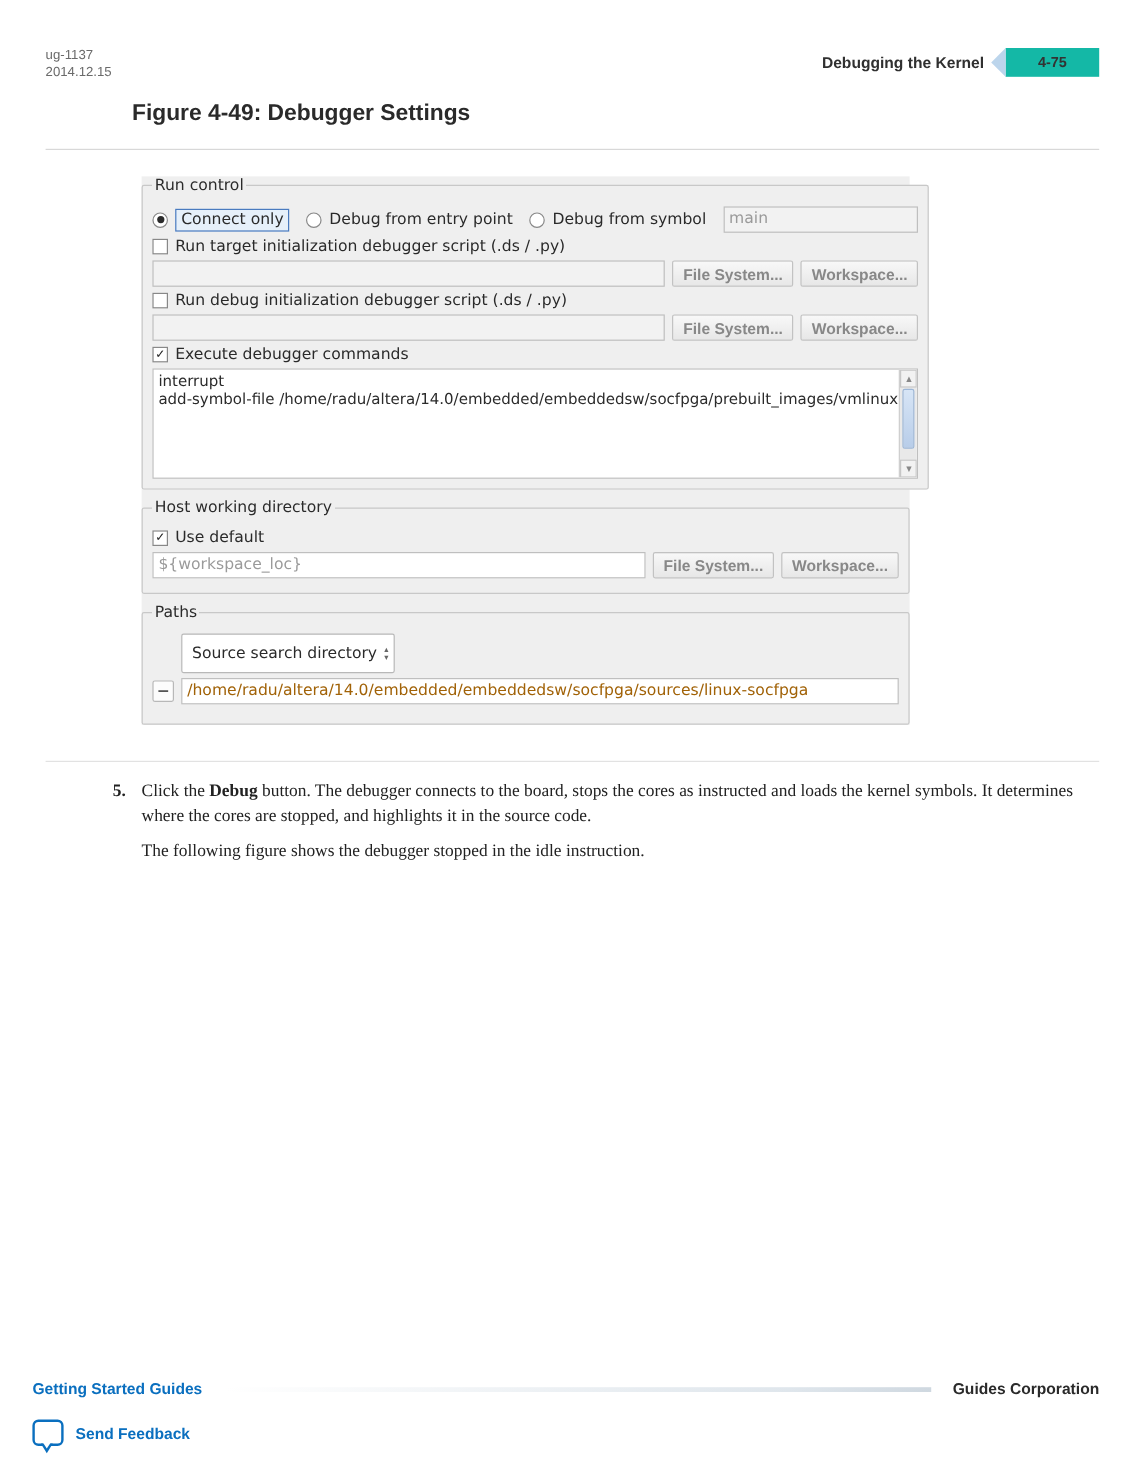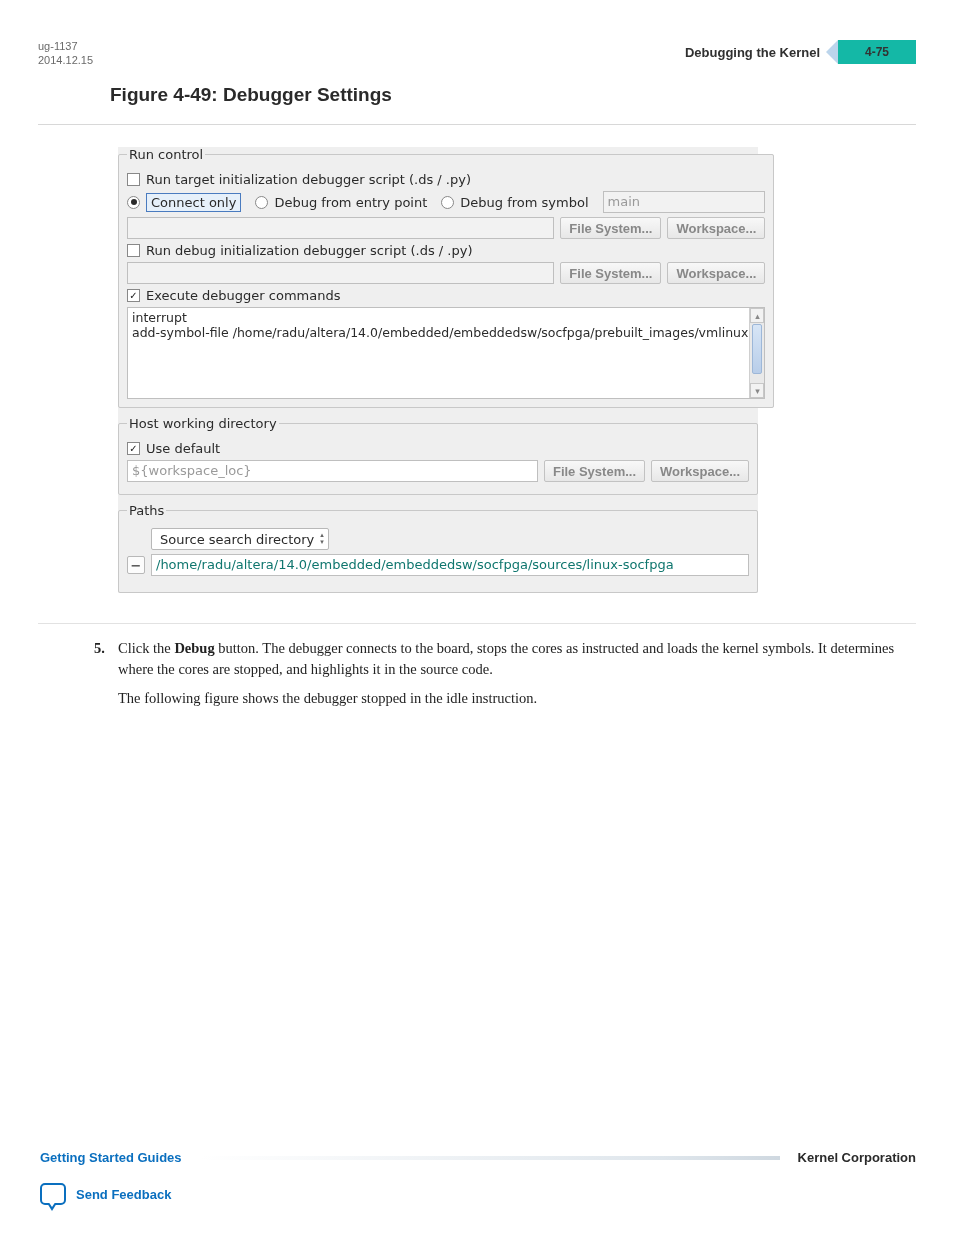--- a/index.html
+++ b/index.html
@@ -195,21 +195,21 @@
   .scroll-thumb {
     position: absolute;
     left:2px; right:2px;
     top: 16px; height: 50px;
     background: linear-gradient(#d7e5f6,#b8cde9);
     border: 1px solid #9db7d8;
     border-radius: 2px;
   }
   .combo {
     display:inline-flex;align-items:center;
-    border:1px solid #b8b8b8;background:#fff;height:22px;
+    border:1px solid #b8b8b8;background:#fff;height:33px;
     padding:0 4px 0 8px;font-size:13px;gap:6px;border-radius:2px;
   }
   .combo .spin {
     display:flex;flex-direction:column;font-size:7px;line-height:7px;color:#666;
   }
   .icon-minus {
     width:18px;height:18px;border:1px solid #b8b8b8;background:#fcfcfc;
     display:flex;align-items:center;justify-content:center;border-radius:2px;
     font-weight:bold;color:#555;
   }
@@ -223,21 +223,21 @@
   }
   .step-num {
     float: left;
     width: 22px;
     margin-left: -24px;
     font-weight: 700;
   }
   .step-text p { margin: 0 0 8px 0; }
   .footer {
     position: absolute;
-    left: 40px; right: 38px;
+    left: 27px; right: 38px;
     bottom: 30px;
   }
   .footer-line {
     display:flex;justify-content:space-between;align-items:center;
     font-family: "Segoe UI", Arial, sans-serif;
     font-size: 13px;font-weight:700;
   }
   .footer-link-left { color:#0a6fbf; }
   .footer-right { color:#2a2a2a; }
   .feedback {
@@ -283,40 +283,40 @@
   <div class="figure-title">Figure 4-49: Debugger Settings</div>
 
   <hr class="rule">
 
   <div class="screenshot">
 
     <fieldset class="panel">
       <legend>Run control</legend>
 
       <div class="row">
+        <span class="radio">
+          <span class="radio-dot"></span>
+          <span class="selected-box">Connect only</span>
+        </span>
+        <span class="radio">
+          <span class="radio-empty"></span>
+          <span>Debug from entry point</span>
+        </span>
+        <span class="radio">
+          <span class="radio-empty"></span>
+          <span>Debug from symbol</span>
+        </span>
+        <div class="text-input gray" style="flex:1">main</div>
+      </div>
+
+      <div class="row">
         <span class="checkbox">
           <span class="chk"></span>
           <span>Run target initialization debugger script (.ds / .py)</span>
         </span>
-      </div>
-
-      <div class="row">
-        <span class="radio">
-          <span class="radio-dot"></span>
-          <span class="selected-box">Connect only</span>
-        </span>
-        <span class="radio">
-          <span class="radio-empty"></span>
-          <span>Debug from entry point</span>
-        </span>
-        <span class="radio">
-          <span class="radio-empty"></span>
-          <span>Debug from symbol</span>
-        </span>
-        <div class="text-input gray" style="flex:1">main</div>
       </div>
       <div class="row">
         <div class="text-input gray"></div>
         <button class="btn">File System...</button>
         <button class="btn">Workspace...</button>
       </div>
 
       <div class="row">
         <span class="checkbox">
           <span class="chk"></span>
@@ -366,41 +366,41 @@
         <span class="combo">
           <span>Source search directory</span>
           <span class="spin">
               <span>▴</span>
               <span>▾</span>
             </span>
         </span>
       </div>
       <div class="row">
         <span class="icon-minus">−</span>
-        <div class="text-input" style="color:#0f766e">/home/radu/altera/14.0/embedded/embeddedsw/socfpga/sources/linux-socfpga</div>
+        <div class="text-input" style="color:#a16207">/home/radu/altera/14.0/embedded/embeddedsw/socfpga/sources/linux-socfpga</div>
       </div>
     </fieldset>
 
   </div>
 
   <hr class="rule2">
 
   <div class="step-text">
     <p>
       <span class="step-num">5.</span>
       <span>Click the </span><b>Debug</b><span> button. The debugger connects to the board, stops the cores as instructed and loads the kernel symbols. It determines where the cores are stopped, and highlights it in the source code.</span>
     </p>
     <p>The following figure shows the debugger stopped in the idle instruction.</p>
   </div>
 
   <div class="footer">
     <div class="footer-line">
       <span class="footer-link-left">Getting Started Guides</span>
       <span class="gradient-bar"></span>
-      <span class="footer-right">Kernel Corporation</span>
+      <span class="footer-right">Guides Corporation</span>
     </div>
     <div class="feedback">
       <span class="bubble"></span>
       <span>Send Feedback</span>
     </div>
   </div>
 
 </div>
 
 </body></html>

